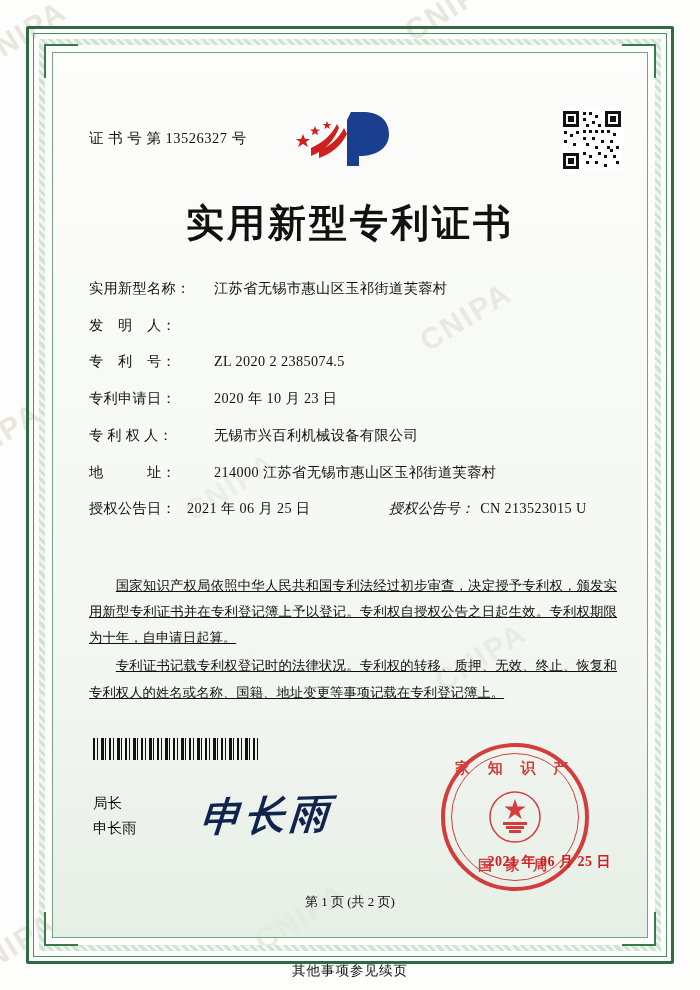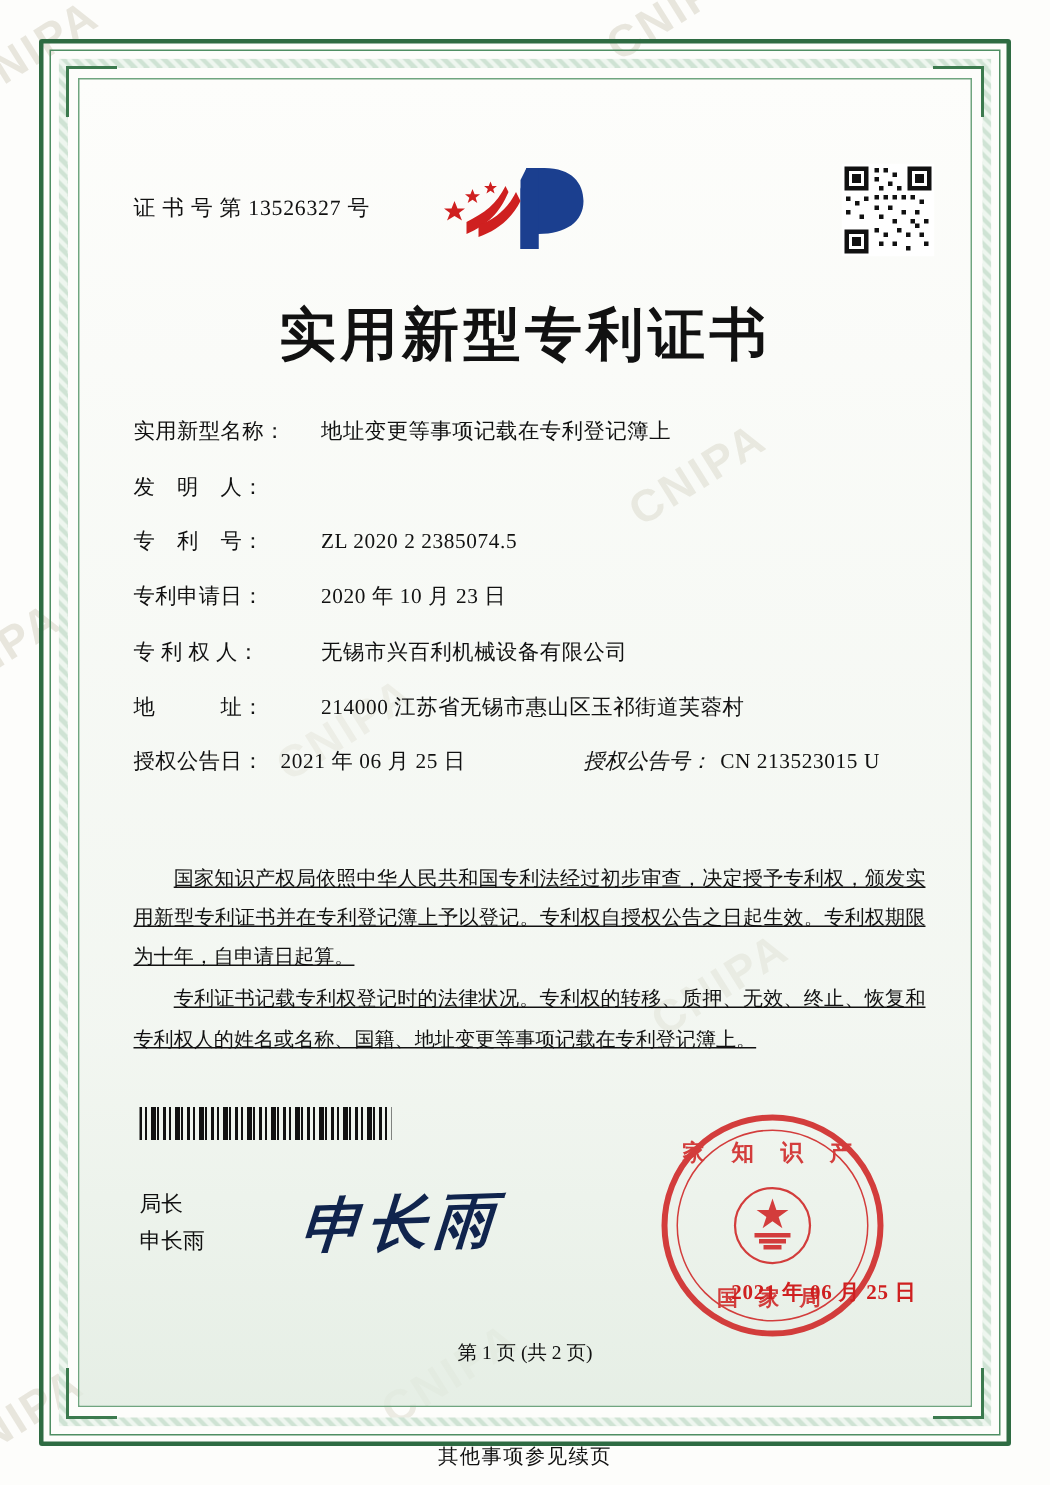--- a/index.html
+++ b/index.html
@@ -386,21 +386,21 @@
         </g>
       </svg>
     </div>
 
     <div class="title">实用新型专利证书</div>
 
     <div class="fields">
 
       <div class="field-row">
         <span class="f-label">实用新型名称：</span>
-        <span class="f-value">地址变更等事项记载在专利登记簿上</span>
+        <span class="f-value">江苏省无锡市惠山区玉祁街道芙蓉村</span>
       </div>
 
       <div class="field-row">
         <span class="f-label">发　明　人：</span>
       </div>
 
       <div class="field-row">
         <span class="f-label">专　利　号：</span>
         <span class="f-value mono">ZL 2020 2 2385074.5</span>
       </div>

